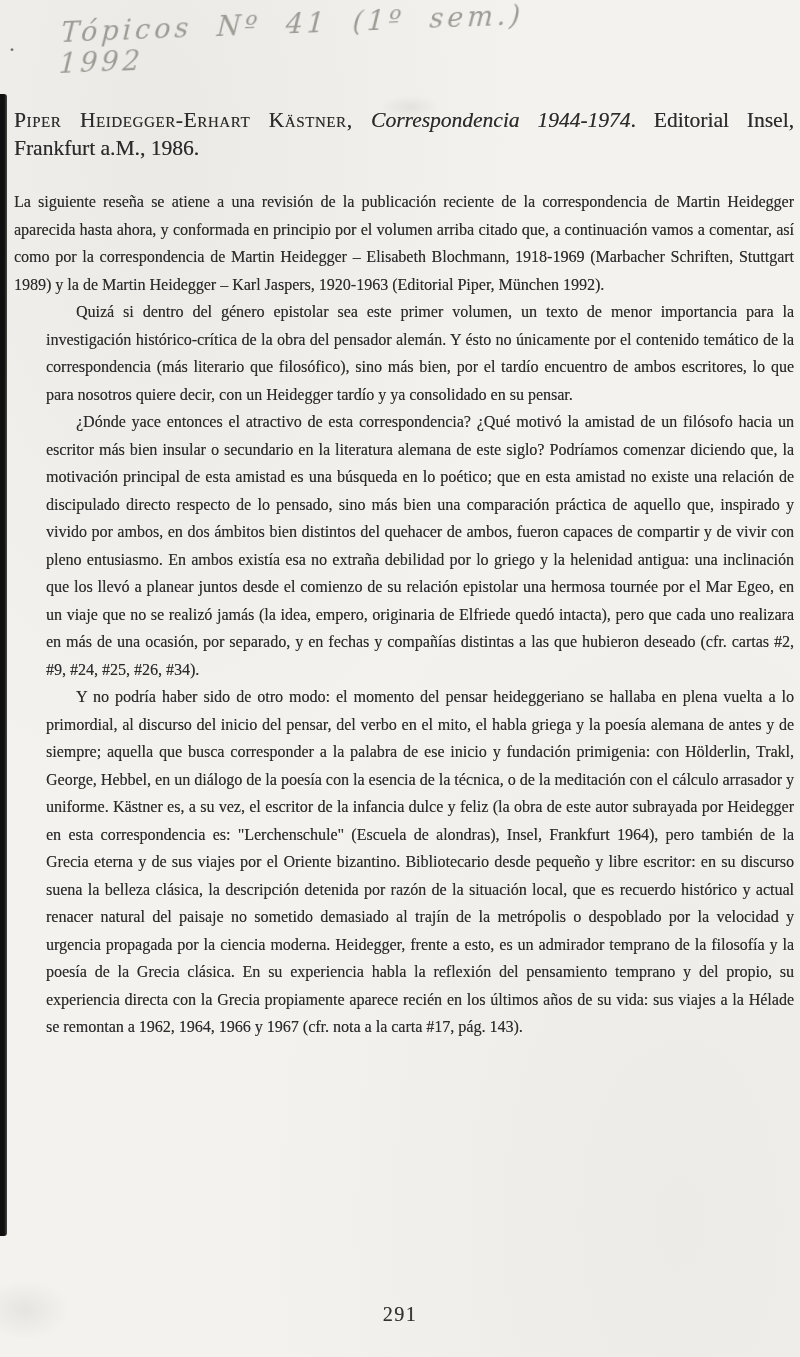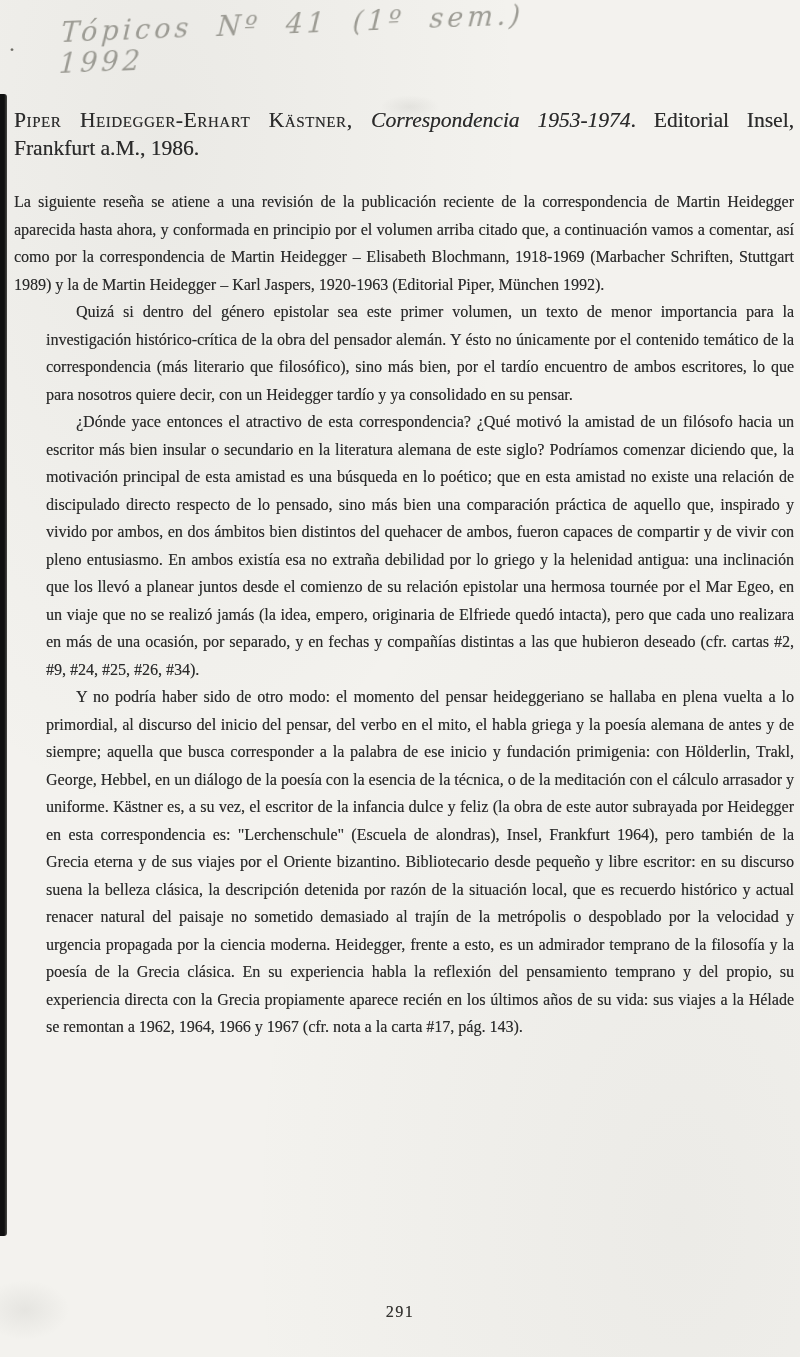--- a/index.html
+++ b/index.html
@@ -75,21 +75,21 @@
     margin: 0;
     text-shadow: 0.2px 0.2px 0.4px rgba(35,35,35,0.5);
   }
   p.indented { text-indent: 30px; margin-left: 32px; }
   .pagenum {
     position: absolute;
     left: 0;
     right: 0;
     top: 1303px;
     text-align: center;
-    font-size: 16px;
+    font-size: 20px;
     letter-spacing: 1.5px;
     color: #33322f;
     text-shadow: 0.2px 0.2px 0.4px rgba(35,35,35,0.5);
   }
   
   .smudge { position: absolute; border-radius: 50%; pointer-events: none; }
   .smudge.s1 { left: 380px; top: 95px; width: 60px; height: 24px; background: radial-gradient(ellipse, rgba(110,110,105,0.10), transparent 70%); }
   .smudge.s2 { left: -20px; top: 1280px; width: 90px; height: 60px; background: radial-gradient(ellipse, rgba(110,110,105,0.10), transparent 70%); }
 </style>
 </head>
@@ -102,21 +102,21 @@
   <span class="annotation-dot">.</span>
 
   <div class="annotation">Tópicos  Nº 41  (1º sem.)  1992</div>
 
   <div class="smudge s1"></div>
   <div class="smudge s2"></div>
 
   <div class="content">
 
     <div class="heading">
-      <span class="authors">Piper Heidegger-Erhart Kästner, </span><span class="title-italic">Correspondencia 1953-1974</span><span>. Editorial Insel, Frankfurt a.M., 1986.</span>
+      <span class="authors">Piper Heidegger-Erhart Kästner, </span><span class="title-italic">Correspondencia 1944-1974</span><span>. Editorial Insel, Frankfurt a.M., 1986.</span>
     </div>
 
     <p class="body">La siguiente reseña se atiene a una revisión de la publicación reciente de la correspondencia de Martin Heidegger aparecida hasta ahora, y conformada en principio por el volumen arriba citado que, a continuación vamos a comentar, así como por la correspondencia de Martin Heidegger – Elisabeth Blochmann, 1918-1969 (Marbacher Schriften, Stuttgart 1989) y la de Martin Heidegger – Karl Jaspers, 1920-1963 (Editorial Piper, München 1992).</p>
 
     <p class="body indented">Quizá si dentro del género epistolar sea este primer volumen, un texto de menor importancia para la investigación histórico-crítica de la obra del pensador alemán. Y ésto no únicamente por el contenido temático de la correspondencia (más literario que filosófico), sino más bien, por el tardío encuentro de ambos escritores, lo que para nosotros quiere decir, con un Heidegger tardío y ya consolidado en su pensar.</p>
 
     <p class="body indented">¿Dónde yace entonces el atractivo de esta correspondencia? ¿Qué motivó la amistad de un filósofo hacia un escritor más bien insular o secundario en la literatura alemana de este siglo? Podríamos comenzar diciendo que, la motivación principal de esta amistad es una búsqueda en lo poético; que en esta amistad no existe una relación de discipulado directo respecto de lo pensado, sino más bien una comparación práctica de aquello que, inspirado y vivido por ambos, en dos ámbitos bien distintos del quehacer de ambos, fueron capaces de compartir y de vivir con pleno entusiasmo. En ambos existía esa no extraña debilidad por lo griego y la helenidad antigua: una inclinación que los llevó a planear juntos desde el comienzo de su relación epistolar una hermosa tournée por el Mar Egeo, en un viaje que no se realizó jamás (la idea, empero, originaria de Elfriede quedó intacta), pero que cada uno realizara en más de una ocasión, por separado, y en fechas y compañías distintas a las que hubieron deseado (cfr. cartas  #2, #9, #24, #25, #26, #34).</p>
 
     <p class="body indented">Y no podría haber sido de otro modo: el momento del pensar heideggeriano se hallaba en plena vuelta a lo primordial, al discurso del inicio del pensar, del verbo en el mito, el habla griega y la poesía alemana de antes y de siempre; aquella que busca corresponder a la palabra de ese inicio y fundación primigenia: con Hölderlin, Trakl, George, Hebbel, en un diálogo de la poesía con la esencia de la técnica, o de la meditación con el cálculo arrasador y uniforme. Kästner es, a su vez, el escritor de la infancia dulce y feliz (la obra de este autor subrayada por Heidegger en esta correspondencia es: "Lerchenschule" (Escuela de alondras), Insel, Frankfurt 1964), pero también de la Grecia eterna y de sus viajes por el Oriente bizantino. Bibliotecario desde pequeño y libre escritor: en su discurso suena la belleza clásica, la descripción detenida por razón de la situación local, que es recuerdo histórico y actual renacer natural del paisaje no sometido demasiado al trajín de la metrópolis o despoblado por la velocidad y urgencia propagada por la ciencia moderna. Heidegger, frente a esto, es un admirador temprano de la filosofía y la poesía de la Grecia clásica. En su experiencia habla la reflexión del pensamiento temprano y del propio, su experiencia directa con la Grecia propiamente aparece recién en los últimos años de su vida: sus viajes a la Hélade se remontan a 1962, 1964, 1966 y 1967 (cfr. nota a la carta #17, pág. 143).</p>
 

